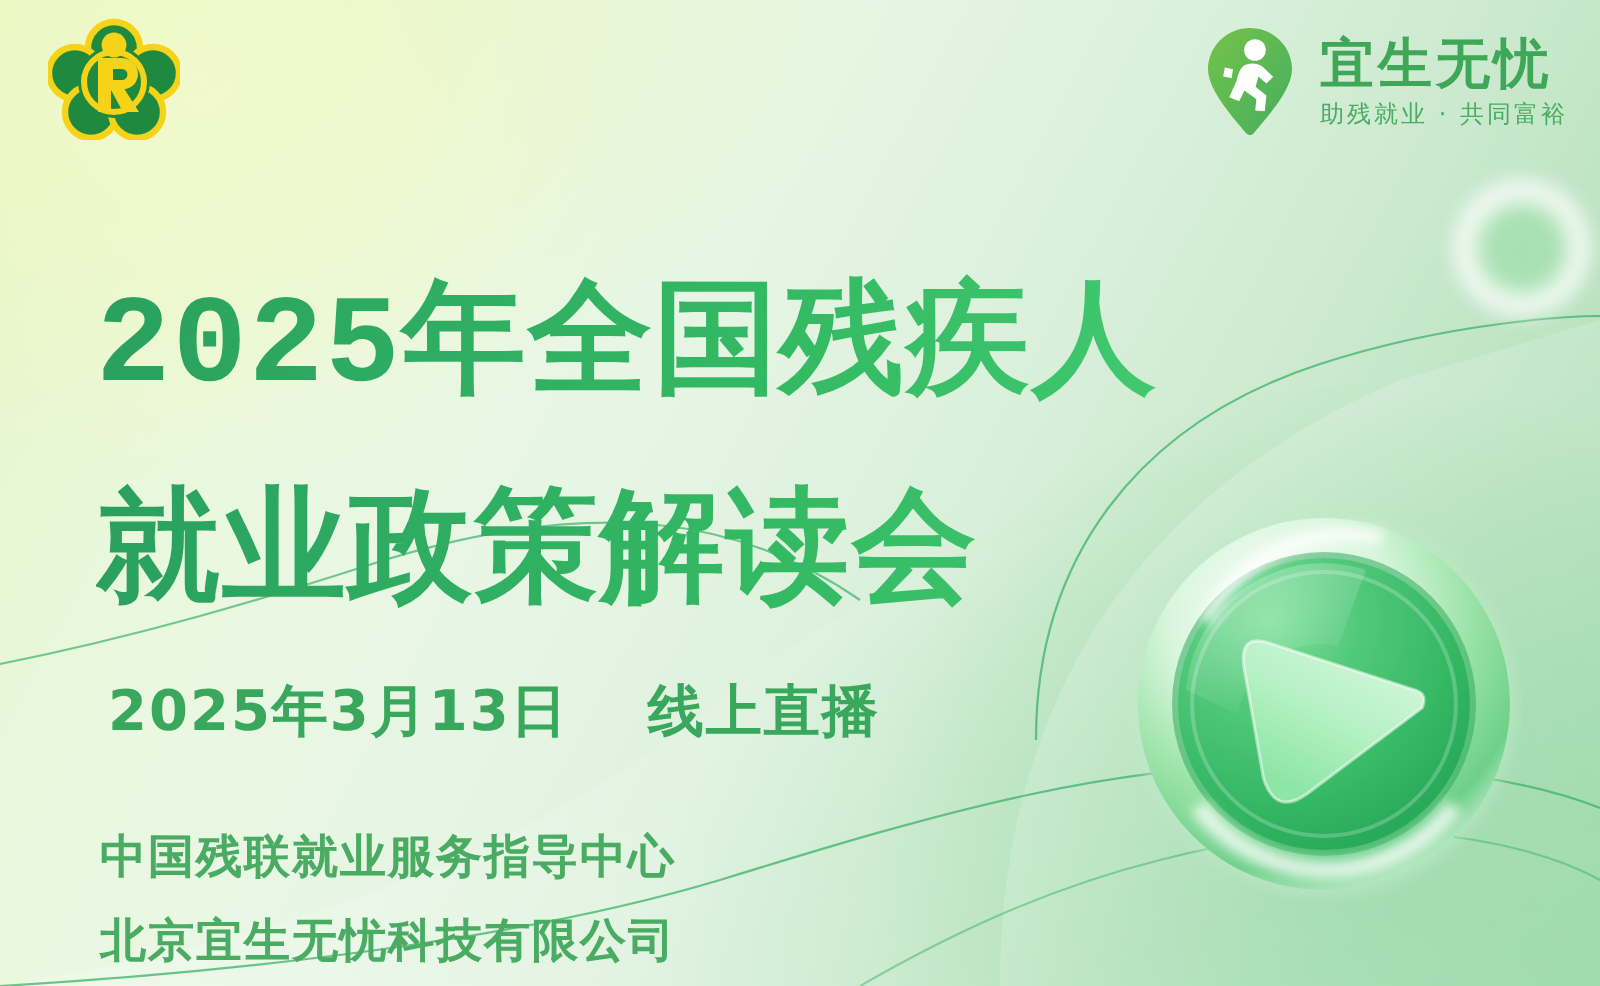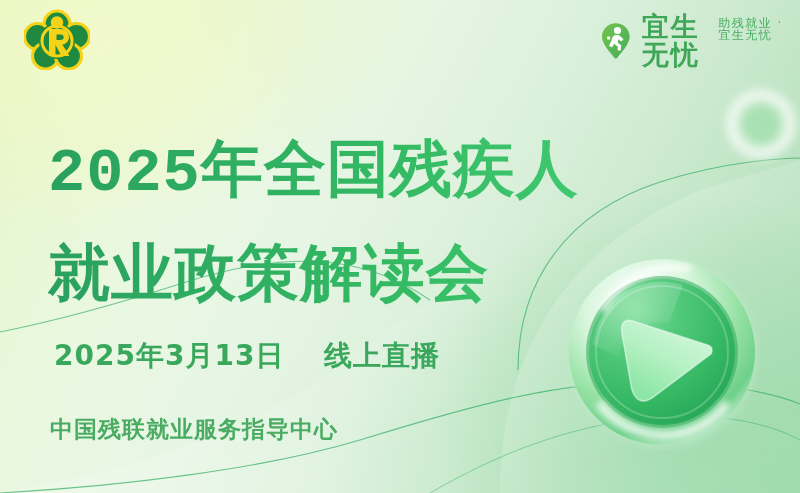--- a/index.html
+++ b/index.html
@@ -36,21 +36,21 @@
     position:absolute;right:-140px;bottom:-170px;width:520px;height:470px;border-radius:50%;
     background:radial-gradient(circle,rgba(132,209,150,0.55) 0%,rgba(132,209,150,0) 70%);
     pointer-events:none;
   }
   .wave-svg{position:absolute;left:0;top:0;width:800px;height:493px;pointer-events:none;}
 
   
   .logo-cdpf{position:absolute;left:24px;top:8px;width:66px;height:62px;}
   .brand{position:absolute;left:598px;top:10px;height:62px;display:flex;align-items:center;}
   .brand-pin{width:54px;height:58px;margin-right:8px;}
-  .brand-text{display:flex;flex-direction:row;justify-content:center;}
+  .brand-text{display:flex;flex-direction:column;justify-content:center;}
   .brand-name{
     font-size:27px;font-weight:bold;color:#3fa858;letter-spacing:2px;line-height:1.05;
     font-family:"DejaVu Sans","Liberation Sans",sans-serif;
   }
   .brand-tag{
     font-size:12px;color:#49ad60;letter-spacing:1.5px;margin-top:4px;line-height:1;
     font-family:"DejaVu Sans","Liberation Sans",sans-serif;
   }
 
   
@@ -147,37 +147,38 @@
                C34,48.2 48,33.6 48,22.6 C48,11.2 38.6,2 27,2 Z" fill="url(#pinGrad)"></path>
 
       <circle cx="29.5" cy="13" r="5.4" fill="#ffffff"></circle>
       <path d="M24.5,20.5 C27.8,19.2 31.4,19.6 33.6,21.6 L38.6,26.4 L35.2,29.8 L31.2,26.2
                L29.8,31.4 L35.2,35.8 L34.4,43.6 L29.6,43.2 L30.2,37.6 L24.2,33.2
                L21.6,38.6 L16.6,36.6 L20.2,28.6 C21,25.2 22.2,21.6 24.5,20.5 Z" fill="#ffffff"></path>
       <path d="M18.5,22.6 L14.4,21.8 L13.6,26.2 L17.8,27 Z" fill="#ffffff"></path>
     </svg>
     <div class="brand-text">
       <div class="brand-name">宜生无忧</div>
-      <div class="brand-tag">助残就业 · 宜生无忧</div>
+      <div class="brand-tag">助残就业 · 共同富裕</div>
     </div>
   </div>
 
   <div class="headline">
     <div class="headline-line l1">2025年全国残疾人</div>
     <div class="headline-line l2">就业政策解读会</div>
   </div>
 
   <div class="event-meta">
     <span>2025年3月13日</span>
     <span class="gap"></span>
     <span>线上直播</span>
   </div>
 
   <div class="orgs">
     <div class="org-line">中国残联就业服务指导中心</div>
+    <div class="org-line">北京宜生无忧科技有限公司</div>
   </div>
 
   <div class="play-wrap">
     <svg viewBox="0 0 198 198" width="198" height="198">
       <defs>
         <radialGradient id="ringG" cx="38%" cy="26%" r="78%">
           <stop offset="0%" stop-color="#ffffff"></stop>
           <stop offset="38%" stop-color="#d9f6dd"></stop>
           <stop offset="66%" stop-color="#9ae3a7"></stop>
           <stop offset="88%" stop-color="#6ed08a"></stop>

